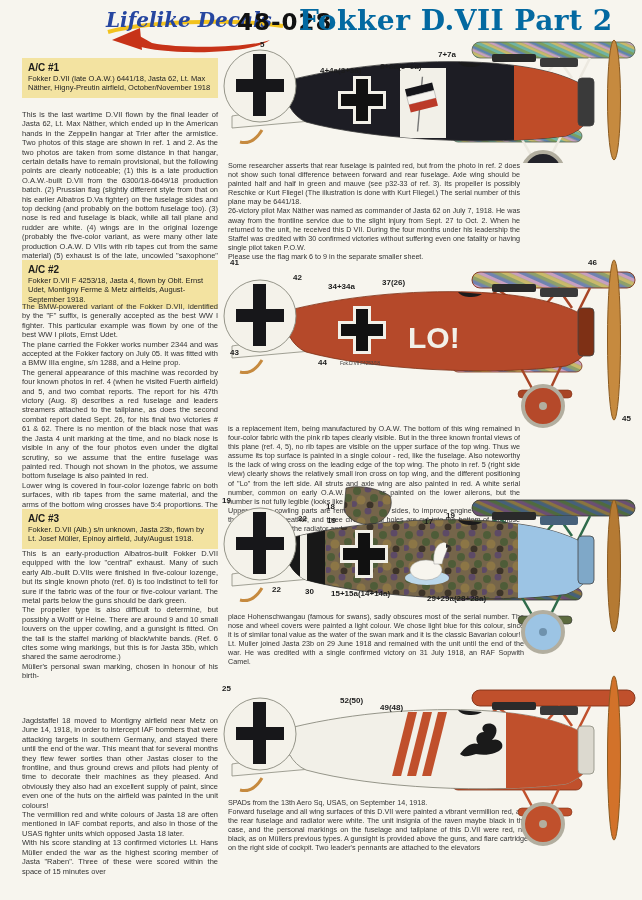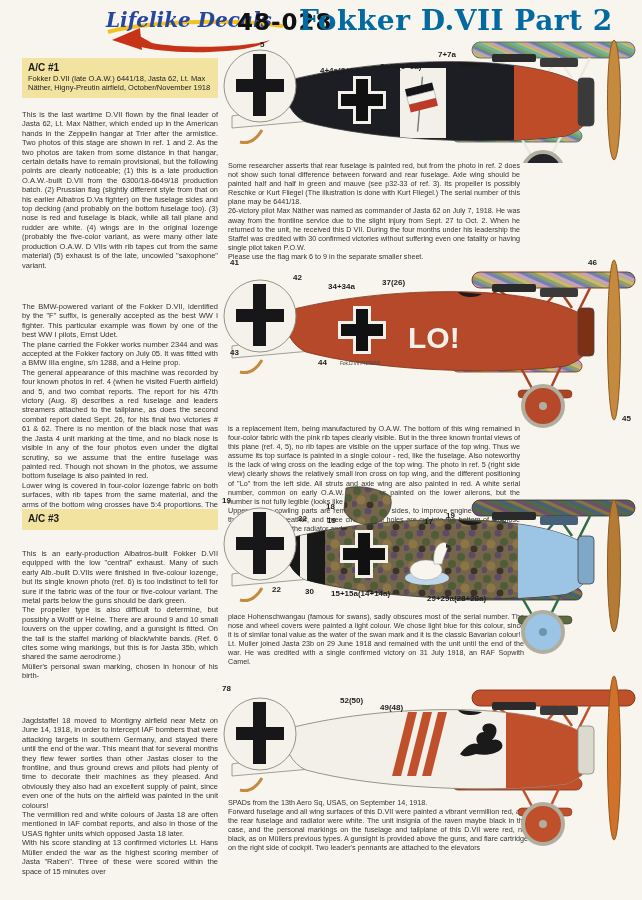--- a/index.html
+++ b/index.html
@@ -41,28 +41,35 @@
   <div class="title">Fokker D.VII Part 2</div>
 
   <div class="lcol" style="top:58px">
     <div class="acbox">
       <div class="tag">A/C #1</div>
       <div class="subj">Fokker D.VII (late O.A.W.) 6441/18, Jasta 62, Lt. Max Näther, Higny-Preutin airfield, October/November 1918</div>
     </div>
   </div>
   <div class="lcol body" style="top:110px">This is the last wartime D.VII flown by the final leader of Jasta 62, Lt. Max Näther, which ended up in the American hands in the Zeppelin hangar at Trier after the armistice. Two photos of this stage are shown in ref. 1 and 2. As the two photos are taken from some distance in that hangar, certain details have to remain provisional, but the following points are clearly noticeable; (1) this is a late production O.A.W.-built D.VII from the 6300/18-6649/18 production batch. (2) Prussian flag (slightly different style from that on his earlier Albatros D.Va fighter) on the fuselage sides and top decking (and probably on the bottom fuselage too). (3) nose is red and fuselage is black, while all tail plane and rudder are white. (4) wings are in the original lozenge (probably the five-color variant, as were many other late production O.A.W. D VIIs with rib tapes cut from the same material) (5)  exhaust is of the late, uncowled "saxophone" variant.</div>
 
+  <div class="lcol" style="top:260px">
+    <div class="acbox">
+      <div class="tag">A/C #2</div>
+      <div class="subj">Fokker D.VII F 4253/18, Jasta 4, flown by Oblt. Ernst Udet, Montigny Ferme &amp; Metz airfields, August-September 1918.</div>
+    </div>
+  </div>
   <div class="lcol body" style="top:302px">The BMW-powered variant of the Fokker D.VII, identified by the "F" suffix, is generally accepted as the best WW I fighter. This particular example was flown by one of the best WW I pilots, Ernst Udet.
 The plane carried the Fokker works number 2344 and was accepted at the Fokker factory on July 05. It was fitted with a BMW IIIa engine, s/n 1288, and a Heine prop.
 The general appearance of this machine was recorded by four known photos in ref. 4 (when he visited Fuerth airfield) and 5, and two combat reports. The report for his 47th victory (Aug. 8) describes a red fuselage and leaders streamers attached to the tailplane, as does the second combat report dated Sept. 26, for his final two victories # 61 &amp; 62. There is no mention of the black nose that was the Jasta 4 unit marking at the time, and no black nose is visible in any of the four photos even under the digital scrutiny, so we assume that the entire fuselage was painted red. Though not shown in the photos, we assume bottom fuselage is also painted in red.
 Lower wing is covered in four-color lozenge fabric on both surfaces, with rib tapes from the same material, and the arms of the bottom wing crosses have 5:4 proportions. The upper wing</div>
 
   <div class="lcol" style="top:509px">
     <div class="acbox">
       <div class="tag">A/C #3</div>
+      <div class="subj">Fokker. D.VII (Alb.) s/n unknown, Jasta 23b, flown by Lt. Josef Müller, Epinoy airfield, July/August 1918.</div>
     </div>
   </div>
   <div class="lcol body" style="top:549px">This is an early-production Albatros-built Fokker D.VII equipped with the low "central" exhaust. Many of such early Alb.-built D.VIIs were finished in five-colour lozenge, but its single known photo (ref. 6) is too indistinct to tell for sure if the fabric was of the four or five-colour variant. The metal parts below the guns should be dark green.
 The propeller type is also difficult to determine, but possibly a Wolff or Heine. There are around 9 and 10 small louvers on the upper cowling, and a gunsight is fitted. On the tail is the staffel marking of black/white bands. (Ref. 6 cites some wing markings, but this is for Jasta 35b, which shared the same aerodrome.)
 Müller's personal swan marking, chosen in honour of his birth-</div>
 
   <div class="lcol body" style="top:716px">Jagdstaffel 18 moved to Montigny airfield near Metz on June 14, 1918, in order to intercept IAF bombers that were attacking targets in southern Germany, and stayed there until the end of the war. This meant that for several months they flew fewer sorties than other Jastas closer to the frontline, and thus ground crews and pilots had plenty of time to decorate their machines as they pleased. And obviously they also had an excellent supply of paint, since even one of the huts on the airfield was painted in the unit colours!
 The vermillion red and white colours of Jasta 18 are often mentioned in IAF combat reports, and also in those of the USAS fighter units which opposed Jasta 18 later.
 With his score standing at 13 confirmed victories Lt. Hans Müller ended the war as the highest scoring member of Jasta "Raben". Three of these were scored within the space of 15 minutes over</div>
 
@@ -343,18 +350,18 @@
         <g>
           <rect x="31" y="30" width="13" height="62" fill="#17171a"></rect>
             <rect x="14" y="55" width="48" height="13" fill="#17171a"></rect>
         </g>
       </g>
       <rect x="356" y="54" width="16" height="48" rx="4" fill="#dcd9cf" stroke="#8a8a7e" stroke-width="0.8"></rect>
       <ellipse cx="392" cy="86" rx="6.5" ry="82" fill="#d2722a" stroke="#8a5a20" stroke-width="1"></ellipse>
       <circle cx="321" cy="152" r="20" fill="#c0502c" stroke="#b2ae9f" stroke-width="4"></circle>
       <circle cx="321" cy="152" r="4" fill="#b2ae9f"></circle>
     </svg>
-    <div class="co" style="left:0px;top:12px">78</div>
+    <div class="co" style="left:0px;top:12px">25</div>
     <div class="co" style="left:118px;top:24px">52(50)</div>
     <div class="co" style="left:158px;top:31px">49(48)</div>
   </div>
 
 </div>
 
 </body></html>

